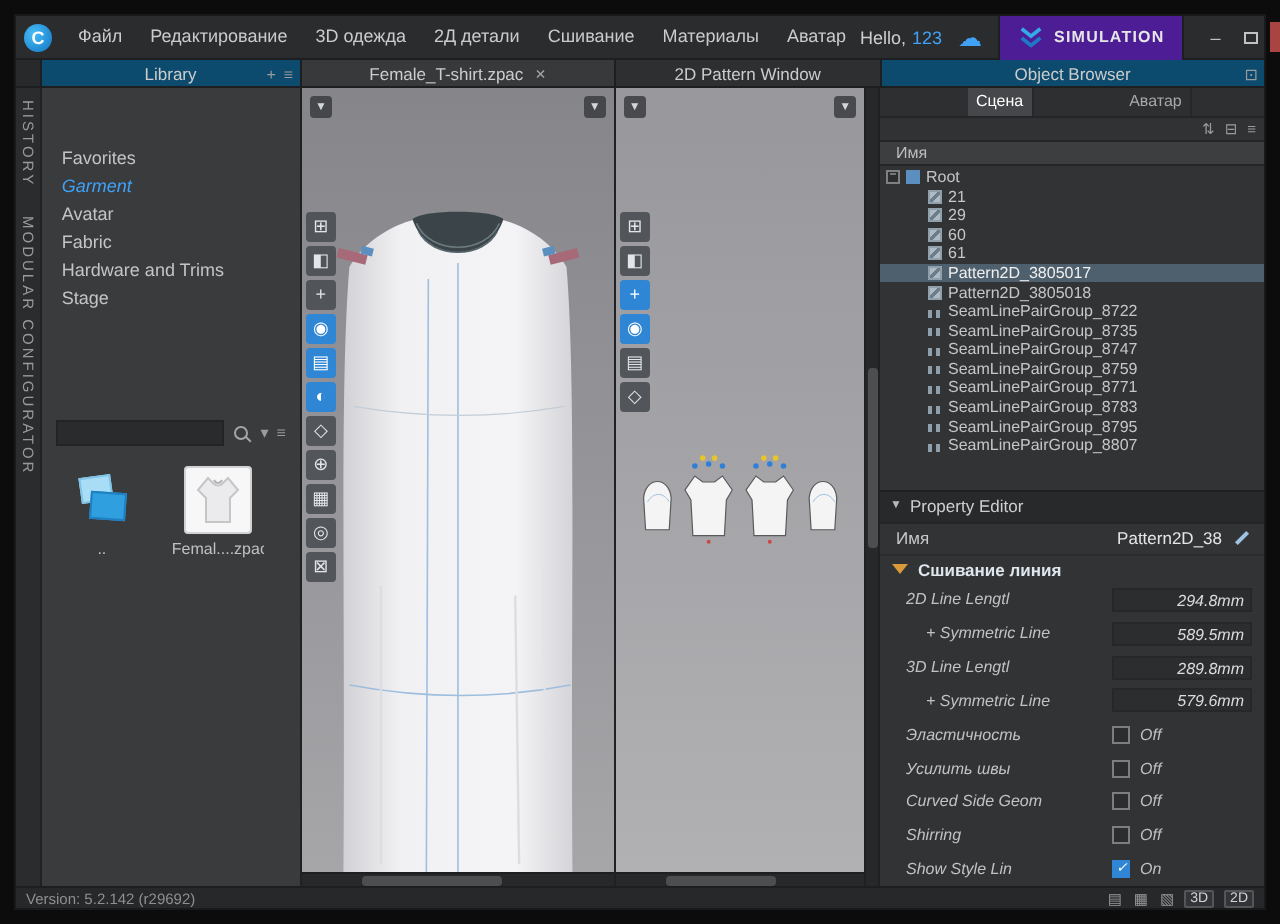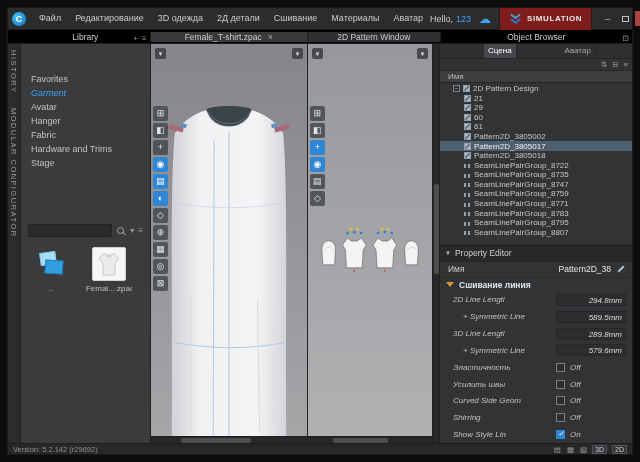--- a/index.html
+++ b/index.html
@@ -14,31 +14,31 @@
     border-bottom:1px solid #1d1e20; padding:0 2px 0 4px; }
   .logo { width:14px; height:14px; border-radius:50%;
     background:radial-gradient(circle at 35% 35%, #46bdf5, #1273c4); color:#fff;
     font-size:9px; font-weight:bold; text-align:center; line-height:14px; flex:none; }
   .menus { display:flex; align-items:center; margin-left:6px;text-align:center; }
   .menu-item { font-size:9px; color:#cbcbcb; padding:0 7px; line-height:21px; white-space:nowrap; cursor:default; }
   .tb-right { margin-left:auto; display:flex; align-items:center; }
   .hello { font-size:9px; color:#cfcfcf; white-space:nowrap; }
   .hello .user { color:#3fa2f7; margin-left:3px; }
   .cloud { color:#3fa2f7; font-size:12px; margin:0 8px; line-height:20px; }
-  .brand { display:flex; align-items:center; background:#7f1d1d; height:22px; padding:0 9px;
+  .brand { display:flex; align-items:center; background:#4c1d95; height:22px; padding:0 9px;
     border-left:1px solid #1d1e20; border-right:1px solid #1d1e20; }
   .brand-text { font-size:8px; font-weight:bold; letter-spacing:.6px; color:#e6e6e6; margin-left:5px; }
   .winbtns { display:flex; align-items:center; margin-left:6px; }
   .winbtn { width:17px; height:15px; display:flex; align-items:center; justify-content:center;
     color:#c2c2c2; font-size:9px; margin-left:1px; }
   .winbtn.close { background:#a94442; color:#fff; }
   .maxbox { width:7px; height:6px; border:1px solid #c2c2c2; }
 
   
-  .headers { height:14px; display:flex; background:#000000; border-bottom:1px solid #1d1e20;align-items:center; }
+  .headers { height:14px; display:flex; background:#0c4a6e; border-bottom:1px solid #1d1e20; }
   .hseg { display:flex; align-items:center; border-right:1px solid #1d1e20; overflow:hidden; }
   .h-stub { width:13px; background:#28292b; }
   .h-library { width:130px; justify-content:center; position:relative; }
   .h-3d { width:158px; background:#38393b; justify-content:center; }
   .h-2d { width:133px; background:#2e2f31; justify-content:center; }
   .h-right { width:192px; justify-content:center; position:relative; border-right:none; }
   .htitle { font-size:8.5px; color:#cccccc; white-space:nowrap; }
   .hicons { position:absolute; right:3px; top:0; height:14px; display:flex; align-items:center; }
   .hicon { font-size:8px; color:#9b9b9b; margin-left:4px; }
   .tabclose { font-size:9px; color:#a5a5a5; margin-left:6px; }
@@ -229,21 +229,20 @@
       <div class="rail">
         <span class="vtext">HISTORY</span>
         <span class="vtext second">MODULAR CONFIGURATOR</span>
       </div>
 
       <div class="library">
         <div class="lib-list">
           <div class="lib-item">Favorites</div>
           <div class="lib-item active">Garment</div>
           <div class="lib-item">Avatar</div>
-          <div class="lib-item">Hanger</div>
           <div class="lib-item">Fabric</div>
           <div class="lib-item">Hardware and Trims</div>
           <div class="lib-item">Stage</div>
         </div>
         <div class="libsearch">
           <input class="search-input" type="text" style="">
           <span class="mag"></span>
           <span class="s-icon">▾</span>
           <span class="s-icon">≡</span>
         </div>
@@ -376,44 +375,40 @@
         </div>
         <div class="ob-toolbar">
           <span class="hicon">⇅</span>
           <span class="hicon">⊟</span>
           <span class="hicon">≡</span>
         </div>
         <div class="col-header">
           <span>Имя</span>
         </div>
         <div class="tree">
-          <div class="trow d1">
+          <div class="trow d0">
               <span class="texp"></span>
-              <span class="ticon"></span>
-              <span class="tlabel">2D Pattern Design</span>
+              <span class="ticon rooty"></span>
+              <span class="tlabel">Root</span>
             </div>
           <div class="trow d2">
               <span class="ticon"></span>
               <span class="tlabel">21</span>
             </div>
           <div class="trow d2">
               <span class="ticon"></span>
               <span class="tlabel">29</span>
             </div>
           <div class="trow d2">
               <span class="ticon"></span>
               <span class="tlabel">60</span>
             </div>
           <div class="trow d2">
               <span class="ticon"></span>
               <span class="tlabel">61</span>
-            </div>
-          <div class="trow d2">
-              <span class="ticon"></span>
-              <span class="tlabel">Pattern2D_3805002</span>
             </div>
           <div class="trow d2 sel">
               <span class="ticon"></span>
               <span class="tlabel">Pattern2D_3805017</span>
             </div>
           <div class="trow d2">
               <span class="ticon"></span>
               <span class="tlabel">Pattern2D_3805018</span>
             </div>
           <div class="trow d2">

